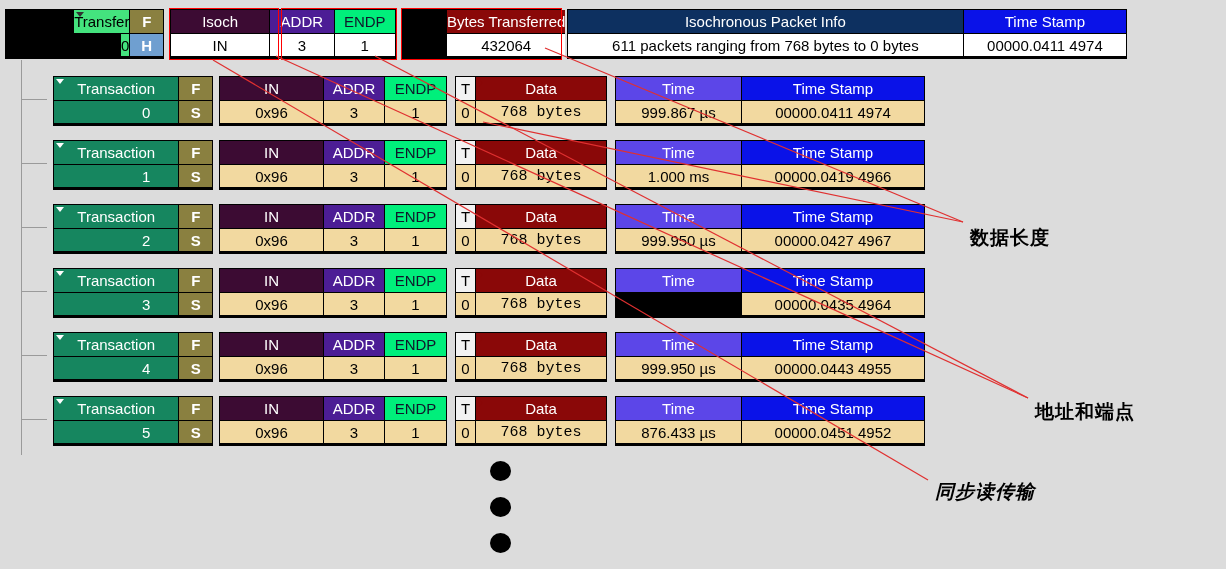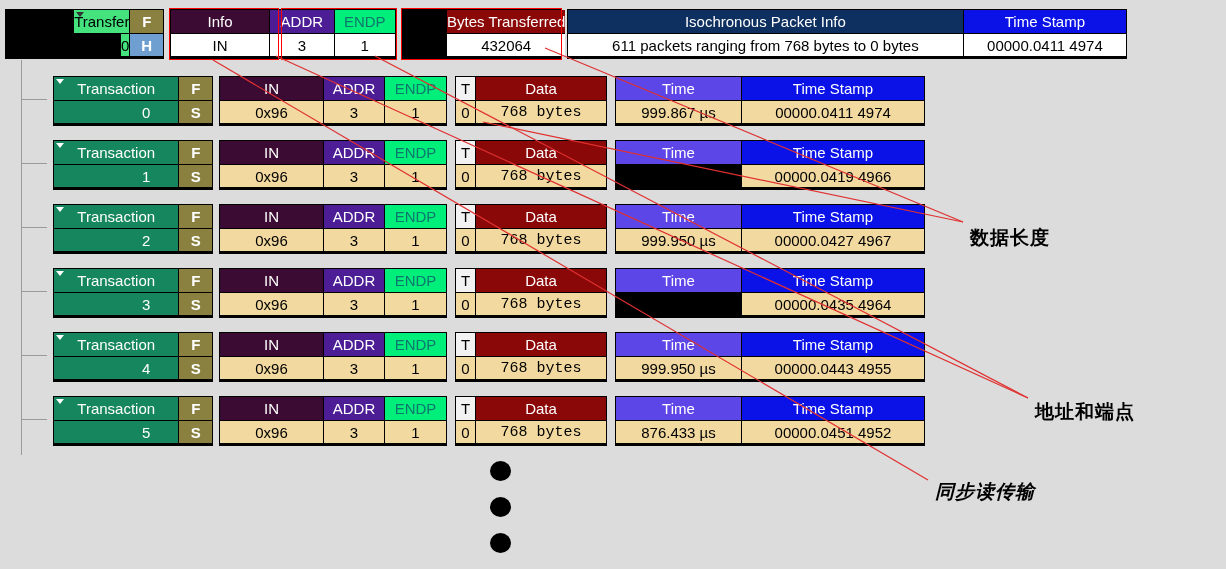--- a/index.html
+++ b/index.html
@@ -43,21 +43,21 @@
   .cellv{height:23px;font-size:15px;border-top:1px solid #000;}
 
   
   .h-green{background:#44e37e;color:#000;}
   .v-green{background:#44e37e;color:#000;}
   .h-olive{background:#8a8040;color:#fff;font-weight:bold;}
   .v-olive{background:#8a8040;color:#fff;font-weight:bold;}
   .v-steel{background:#6f9fd0;color:#fff;font-weight:bold;}
   .h-purple{background:#3c0b33;color:#fff;}
   .h-navy{background:#4c1d95;color:#fff;}
-  .h-spring{background:#00ef7b;color:#0f766e;}
+  .h-spring{background:#00ef7b;color:#0f172a;}
   .h-darkred{background:#8a0808;color:#fff;}
   .h-navyblue{background:#0d3060;color:#fff;}
   .h-blue{background:#0a12e8;color:#fff;}
   .h-slate{background:#5c46e8;color:#fff;}
   .h-white{background:#f2f2f2;color:#000;}
   .h-teal{background:#16865f;color:#fff;}
   .v-teal{background:#16865f;color:#fff;}
   .v-white{background:#ffffff;color:#000;}
   .v-tan{background:#f2d9a0;color:#000;}
   .v-mono{font-family:"Liberation Mono", monospace;font-size:15px;letter-spacing:0px;}
@@ -114,21 +114,21 @@
       <div class="cellv v-green">0</div>
     </div>
     <div class="col" style="width:33px;">
       <div class="cellh h-olive">F</div>
       <div class="cellv v-steel">H</div>
     </div>
   </div>
 
   <div class="blk" style="left:170px;top:9px;width:226px;height:50px;">
     <div class="col" style="width:100px;">
-      <div class="cellh h-purple">Info</div>
+      <div class="cellh h-purple">Isoch</div>
       <div class="cellv v-white">IN</div>
     </div>
     <div class="col" style="width:65px;">
       <div class="cellh h-navy">ADDR</div>
       <div class="cellv v-white">3</div>
     </div>
     <div class="col" style="width:61px;">
       <div class="cellh h-spring">ENDP</div>
       <div class="cellv v-white">1</div>
     </div>
@@ -240,20 +240,21 @@
         </div>
         <div class="col" style="width:130px;">
           <div class="cellh h-darkred tri-r">Data</div>
           <div class="cellv v-tan v-mono">768 bytes</div>
         </div>
       </div>
 
       <div class="blk" style="left:615px;top:140px;width:310px;height:50px;">
         <div class="col" style="width:126px;">
           <div class="cellh h-slate">Time</div>
+          <div class="cellv v-tan">1.000 ms</div>
         </div>
         <div class="col" style="width:182px;">
           <div class="cellh h-blue">Time Stamp</div>
           <div class="cellv v-tan">00000.0419 4966</div>
         </div>
       </div>
     </div>
       <div style="position: absolute; left: 0px; top: 0px;">
       <div class="blk" style="left:53px;top:204px;width:160px;height:50px;">
         <div class="col" style="width:127px;">

